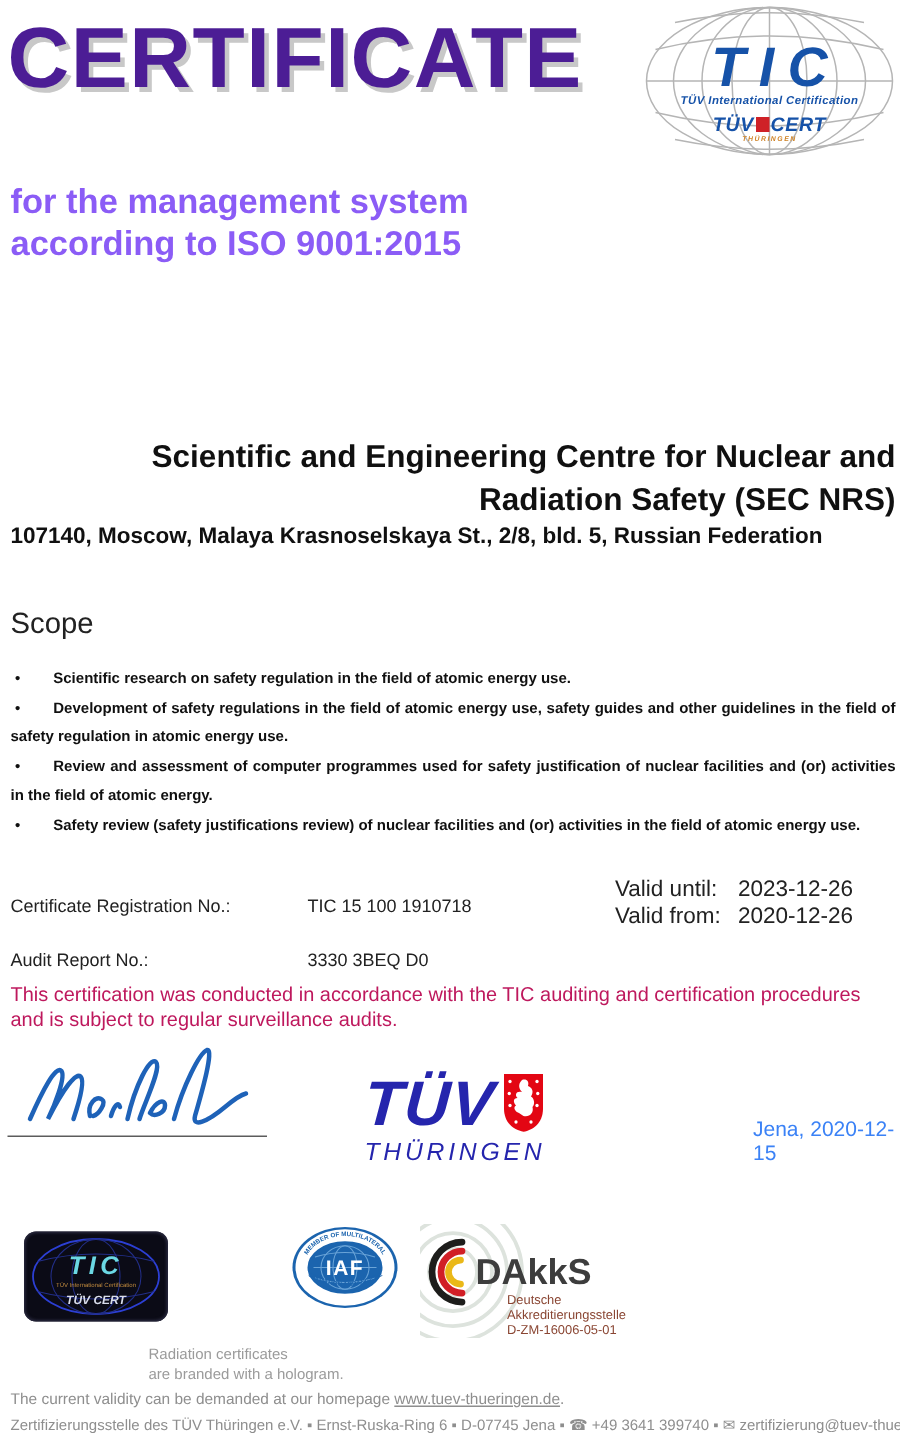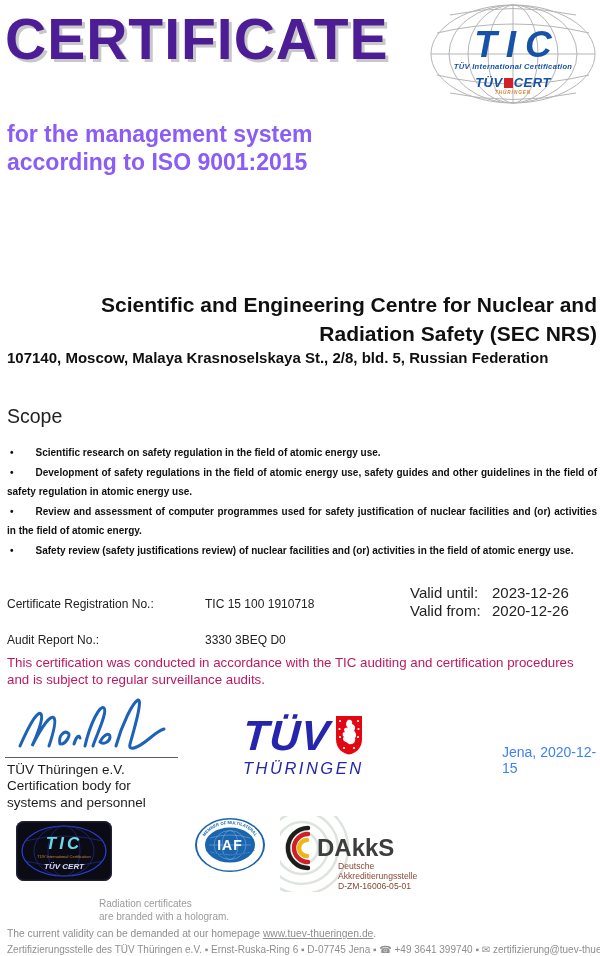--- a/index.html
+++ b/index.html
@@ -155,25 +155,20 @@
     <g fill="none" stroke="#1e62b8" stroke-width="3" stroke-linecap="round">
       <path d="M12,50 C20,32 29,14 33,18 C36,22 28,42 24,50 C34,30 43,18 46,22 C49,26 43,44 41,50"></path>
       <path d="M52,48 C50,40 56,34 60,37 C63,39 58,47 54,48"></path>
       <path d="M66,48 C68,41 71,38 72,42"></path>
       <path d="M77,50 C82,28 92,8 96,12 C100,16 88,40 85,50"></path>
       <path d="M92,46 C96,38 102,36 102,41 C102,46 95,49 92,46"></path>
       <path d="M108,50 C114,28 125,6 130,4 C135,3 126,34 122,48 C120,56 130,52 142,42 C148,37 152,34 156,33"></path>
     </g>
   </svg>
   <div class="abs sig-rule"></div>
-  <div class="abs sig-text">
-    <div>TÜV Thüringen e.V.</div>
-    <div>Certification body for</div>
-    <div>systems and personnel</div>
-  </div>
 
   <div class="abs tuv-logo">
     <div class="tuv-row">
       <span class="tuv-word">TÜV</span>
       <svg width="30" height="42" viewBox="0 0 30 40" style="margin-left:4px;">
         <path d="M2,1 H28 V24 C28,34 21,38.5 15,39.5 C9,38.5 2,34 2,24 Z" fill="#e30613"></path>
         <g fill="#ffffff">
           <circle cx="6" cy="6" r="1.1"></circle>
             <circle cx="24" cy="6" r="1.1"></circle>
           <circle cx="5.5" cy="14" r="1.1"></circle>

